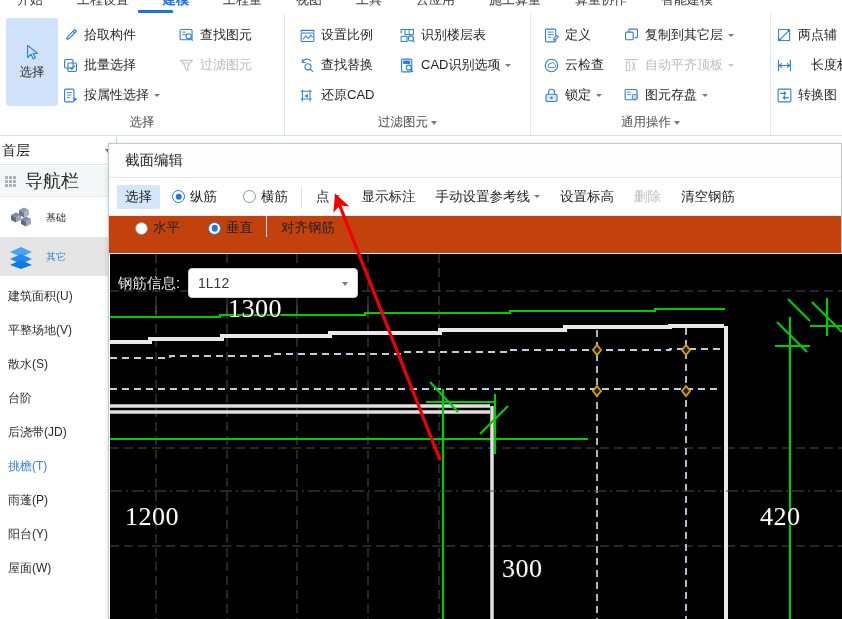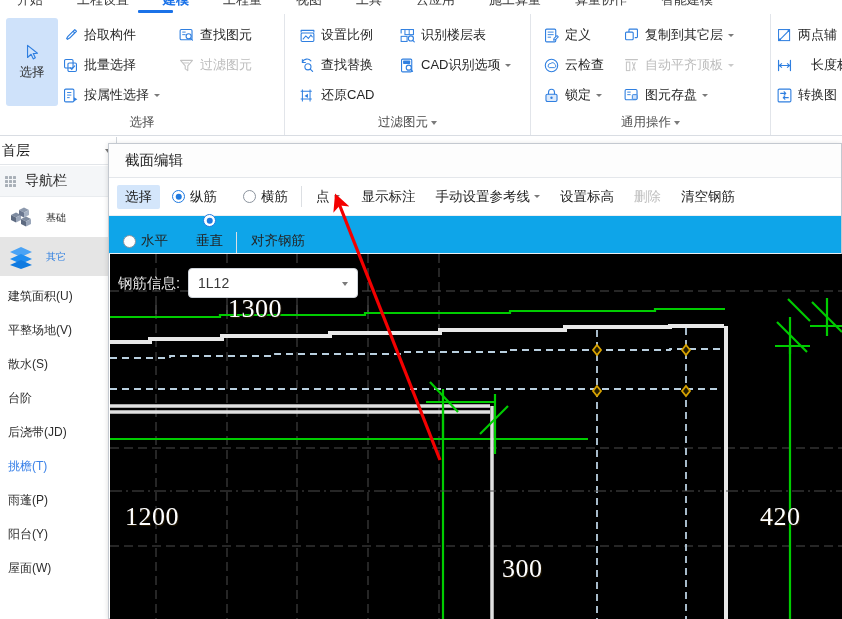--- a/index.html
+++ b/index.html
@@ -71,21 +71,21 @@
   }
   .floorsel {
     position: absolute; left: 0; top: 0; width: 117px; height: 28px;
     display: flex; align-items: center; padding-left: 2px;
     font-size: 14px; color: #1d1d1d; border-bottom: 1px solid #e3e6ea;
   }
   .floorsel .dncaret { position: absolute; right: 6px; top: 12px; }
   .navbar-row {
     position: absolute; left: 0; top: 29px; width: 117px; height: 31px;
     display: flex; align-items: center; gap: 9px; padding-left: 5px;
-    font-size: 14px; color: #2b2b2b; background: #f4f6f8;
+    font-size: 18px; color: #2b2b2b; background: #f4f6f8;
     border-bottom: 1px solid #e9ecef;
   }
   .dots { width: 11px; height: 11px; display: grid;
     grid-template-columns: repeat(3,1fr); grid-template-rows: repeat(3,1fr); gap: 1px; }
   .dots i { background: #a9b0b8; border-radius: 0.5px; }
 
   .catrow {
     position: absolute; left: 0; width: 117px; height: 39px;
     display: flex; align-items: center; gap: 12px; padding-left: 8px;
     font-size: 10px; color: #2b2b2b; cursor: pointer;
@@ -111,22 +111,22 @@
     font-size: 14.5px; color: #1f1f1f; background: #fdfdfd;
     border-bottom: 1px solid #e4e7eb;
   }
   .dlg-tb1 {
     position: absolute; left: 0; top: 34px; width: 100%; height: 38px;
     display: flex; align-items: center; gap: 0; padding-left: 8px;
     border-bottom: 1px solid #eceff2; background: #ffffff;
   }
   .dlg-tb2 {
     position: absolute; left: 0; top: 72px; width: 100%; height: 38px;
-    display: flex; align-items: flex-end; padding-left: 8px;
-    border-bottom: 1px solid #eceff2; background: #0ea5e9;
+    display: flex; align-items: flex-start; padding-left: 20px;
+    border-bottom: 1px solid #eceff2; background: #c2410c;
   }
   .tbtn {
     font-size: 13.5px; color: #232323; padding: 3px 7px; cursor: pointer;
     display: flex; align-items: center; gap: 4px; white-space: nowrap;
   }
   .tbtn.chip { background: #d4e6fb; border-radius: 2px; margin-right: 6px; padding: 3px 8px; }
   .tbtn.disabled { color: #bdbdbd; cursor: default; }
   .vsep { width: 1px; height: 21px; background: #dcdfe3; margin: 0 7px; }
 
   .radio { display: flex; align-items: center; gap: 5px; font-size: 13.5px;
@@ -481,21 +481,21 @@
       <div class="tbtn" style="margin-left:6px;">
         <span>清空钢筋</span>
       </div>
     </div>
 
     <div class="dlg-tb2">
       <div class="radio">
         <span class="rdot"></span>
         <span>水平</span>
       </div>
-      <div class="radio" style="margin-left:16px;flex-direction:column;">
+      <div class="radio" style="margin-left:16px;">
         <span class="rdot on"></span>
         <span>垂直</span>
       </div>
       <span class="vsep"></span>
       <div class="tbtn">
         <span>对齐钢筋</span>
       </div>
     </div>
 
     <div class="canvas">

